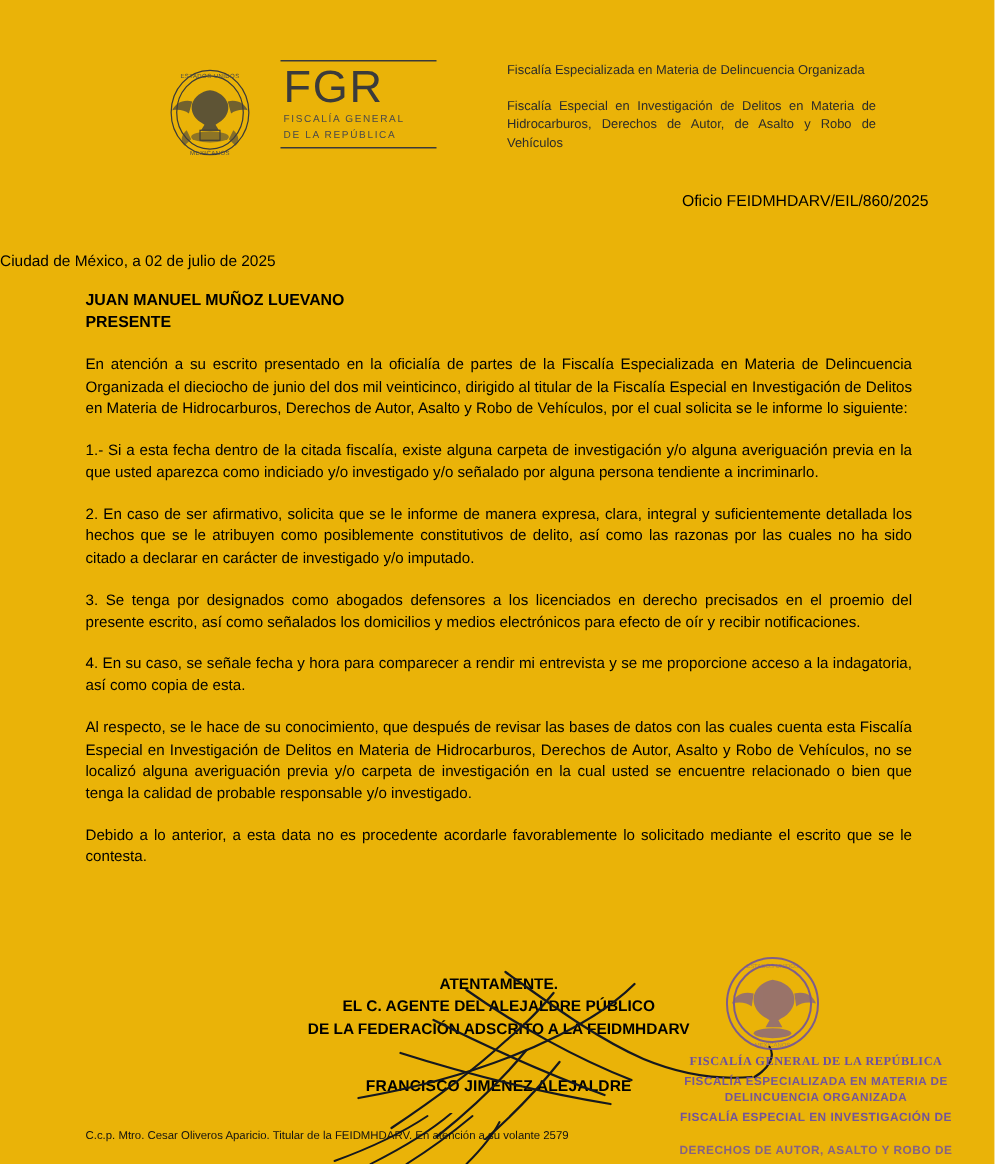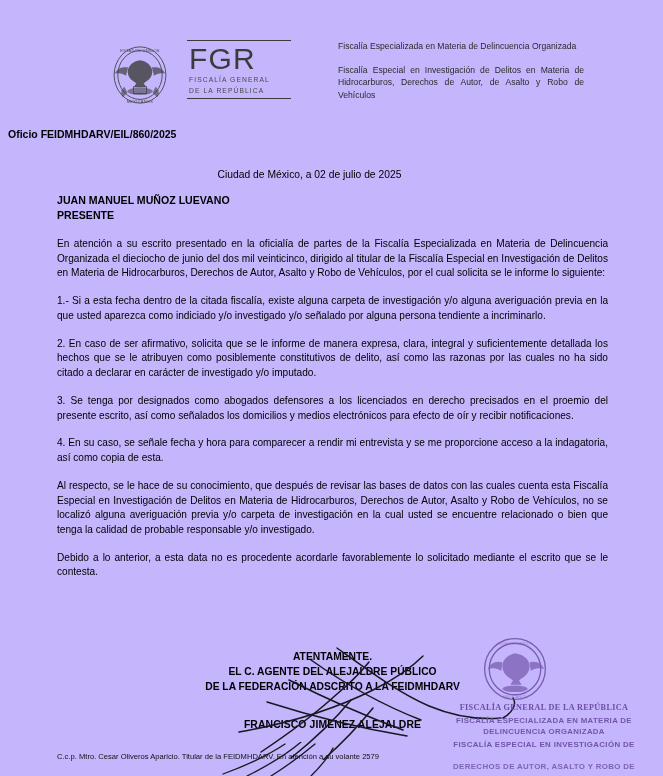--- a/index.html
+++ b/index.html
@@ -8,21 +8,21 @@
     background: #ffffff;
   }
   body {
     font-family: "Liberation Sans", sans-serif;
     color: #000000;
   }
   .page {
     position: relative;
     width: 663px;
     height: 776px;
-    background: #c4b5fd;
+    background: #eab308;
     overflow: hidden;
   }
 
   
   .header {
     position: absolute;
     top: 32px;
     left: 0;
     width: 663px;
     height: 110px;
@@ -79,32 +79,31 @@
   }
   .header-text p { margin: 0 0 11px 0; }
   .header-text p.justify { text-align: justify; }
 
   
   .oficio-block {
     position: absolute;
     top: 127px;
     left: 0;
     width: 619px;
-    text-align: left;
+    text-align: right;
     font-size: 10.5px;
-    font-weight: bold;
+    font-weight: normal;
     line-height: 1.45;
-    padding-left: 8px;
   }
   .city-line {
     position: absolute;
     top: 168px;
     left: 0;
     width: 619px;
-    text-align: center;
+    text-align: left;
     font-size: 10.3px;
     line-height: 1.4;
   }
 
   
   .addressee {
     position: absolute;
     top: 193px;
     left: 57px;
     font-size: 10.6px;

